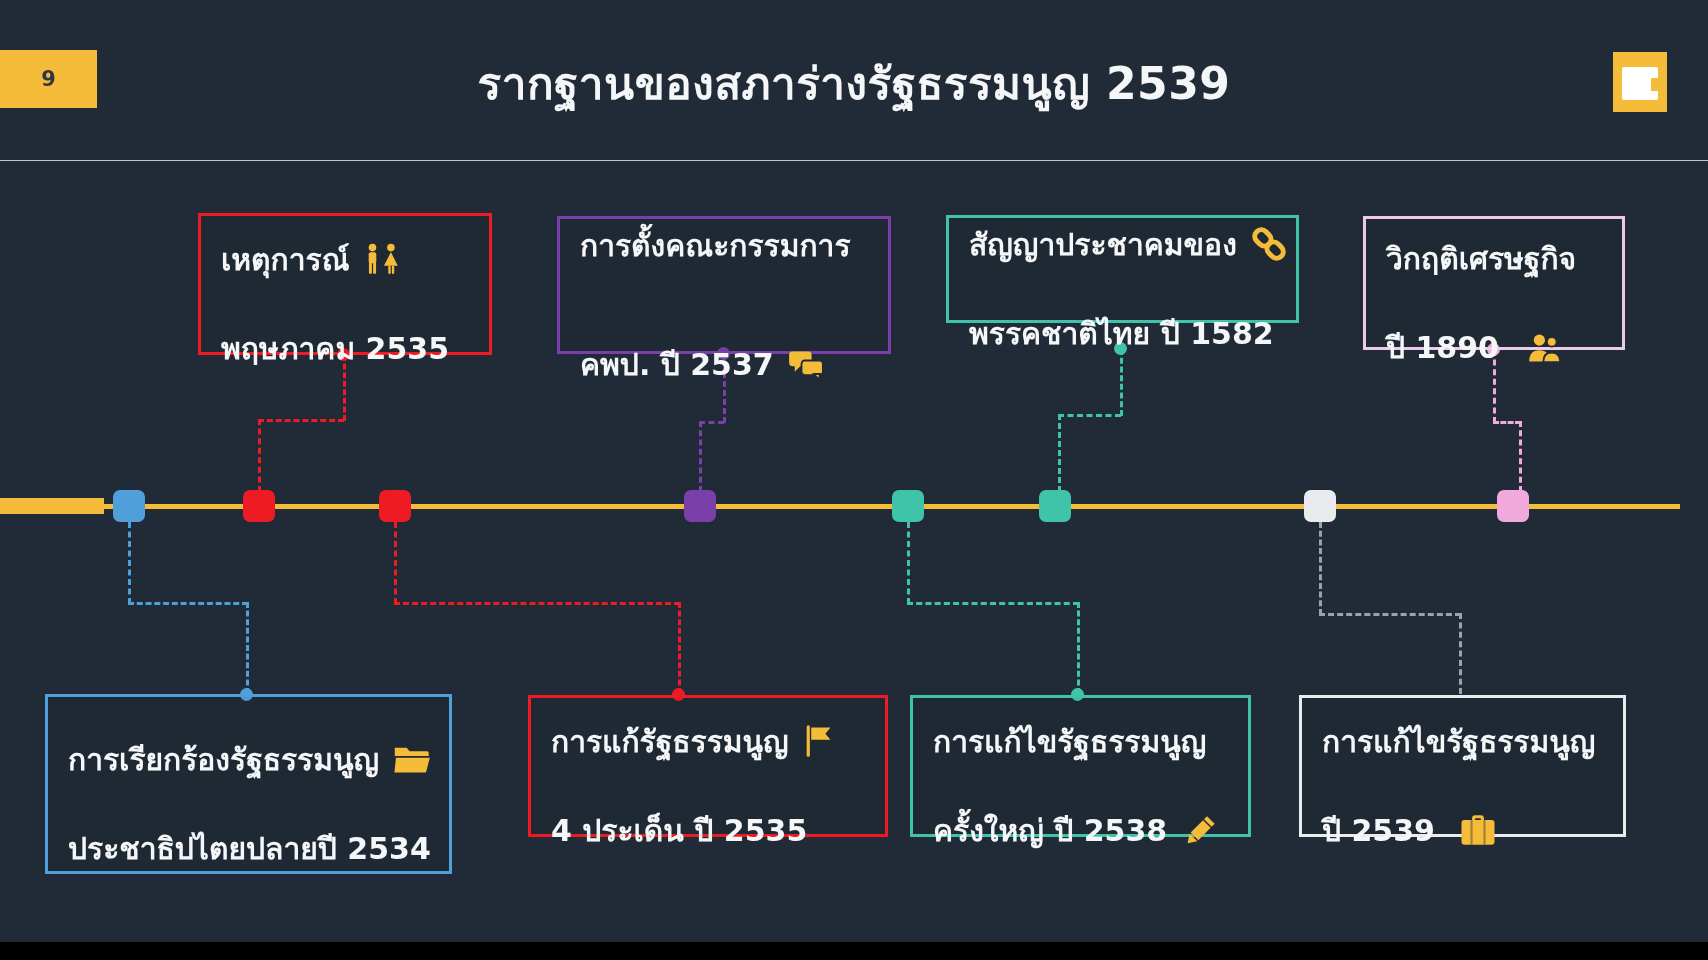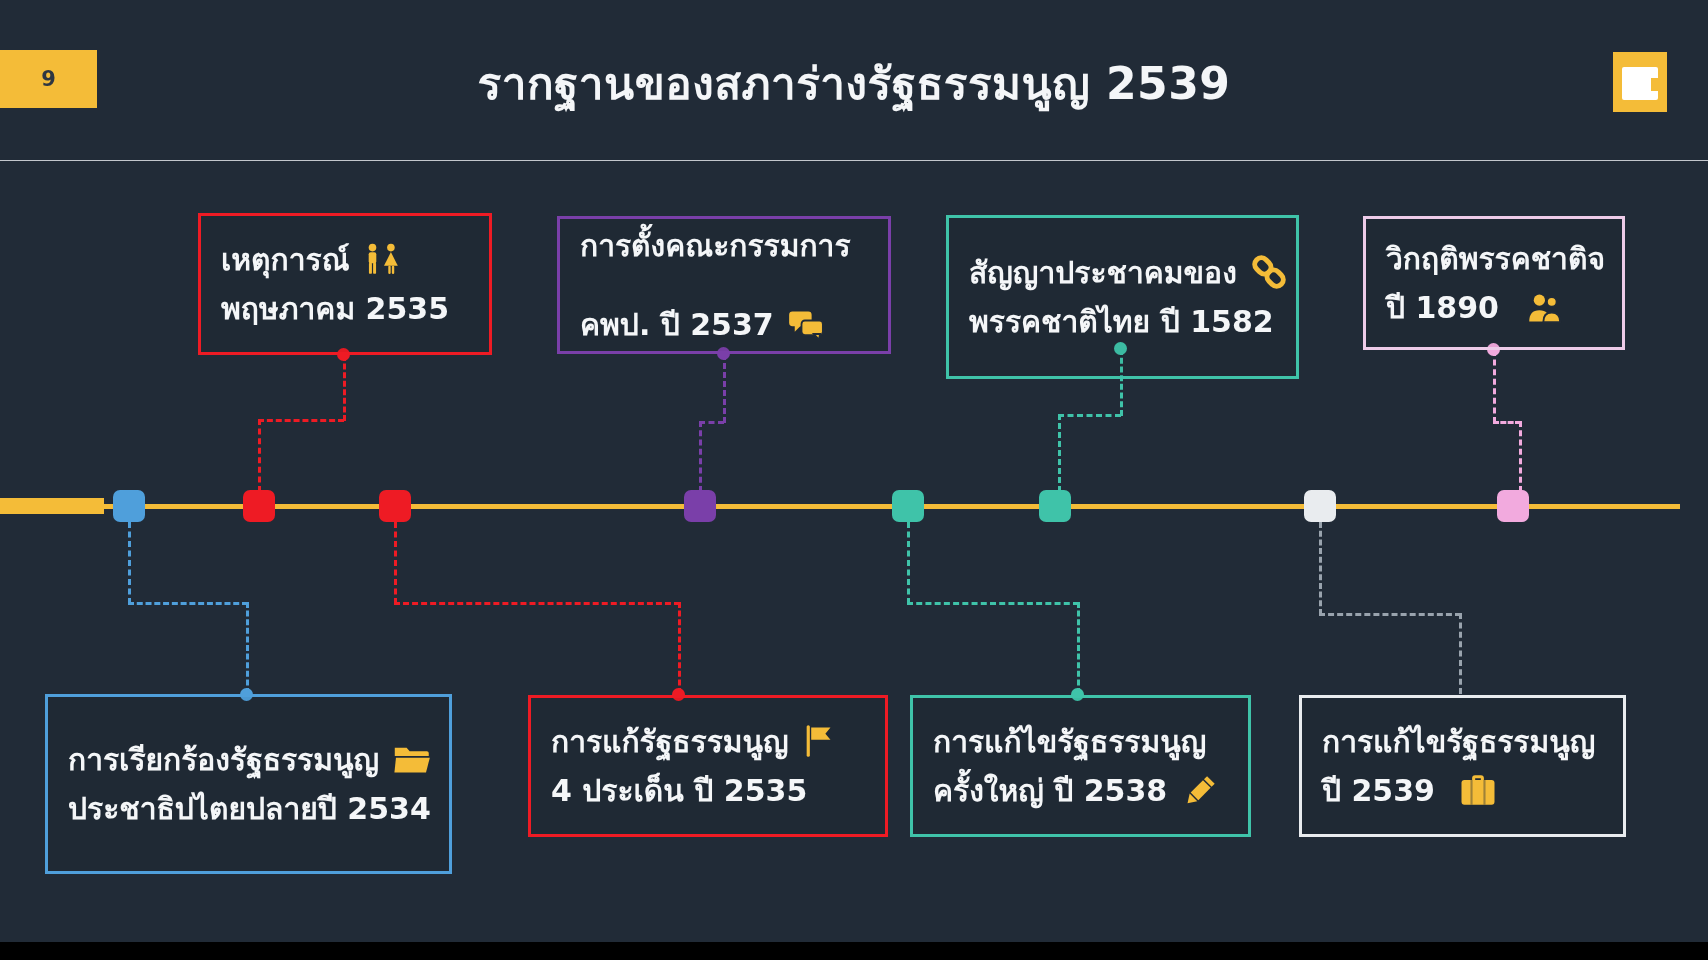--- a/index.html
+++ b/index.html
@@ -22,21 +22,21 @@
   .marker{position:absolute;top:490px;width:32px;height:32px;border-radius:7px;}
 
   
   .seg-v{position:absolute;width:0;border-left:3px dashed #888;}
   .seg-h{position:absolute;height:0;border-top:3px dashed #888;}
   .dot{position:absolute;width:13px;height:13px;border-radius:50%;}
 
   
   .event-box{position:absolute;border:3px solid #fff;background:rgba(0,0,0,0.04);
     display:flex;flex-direction:column;justify-content:center;gap:12px;padding:0 20px;box-sizing:border-box;}
-  .event-line{display:flex;align-items:center;gap:14px;font-size:30px;font-weight:600;white-space:nowrap;line-height:1.25;}
+  .event-line{display:flex;align-items:center;gap:14px;font-size:30px;font-weight:600;white-space:nowrap;line-height:1.25;margin-top:40px;}
   .icon{display:inline-flex;align-items:center;color:#f4bc38;}
   .icon svg{display:block;}
 
   .bottom-bar{position:absolute;left:0;top:942px;width:1708px;height:18px;background:#000000;}
 </style>
 </head>
 <body>
 
 <div class="stage" style="background-color: rgb(33, 43, 55); color: rgb(244, 246, 248);">
 
@@ -134,40 +134,40 @@
           <polygon points="6,14 12,14 6,20"></polygon>
           <g stroke="#212b37" stroke-width="1.6">
             <rect x="12" y="10" width="19" height="13" rx="3"></rect>
             <polygon points="23,22 28.5,22 27.5,27"></polygon>
           </g>
         </svg>
       </span>
     </div>
   </div>
 
-  <div class="event-box" style="left: 946px; top: 215px; width: 353px; height: 164px; border-color: rgb(63, 195, 169);">
+  <div class="event-box" style="left: 946px; top: 215px; width: 353px; height: 108px; border-color: rgb(63, 195, 169);">
     <div class="event-line">
       <span>สัญญาประชาคมของ</span>
       <span class="icon" style="color: rgb(244, 188, 56);">
         <svg width="36" height="36" viewBox="0 0 30 30" fill="none" stroke="currentColor" stroke-width="4.2">
           <g transform="rotate(45 15 15)">
             <rect x="0.5" y="9.5" width="14.5" height="11" rx="5.5"></rect>
             <rect x="15" y="9.5" width="14.5" height="11" rx="5.5"></rect>
           </g>
         </svg>
       </span>
     </div>
     <div class="event-line">
       <span>พรรคชาติไทย ปี 1582</span>
     </div>
   </div>
 
   <div class="event-box" style="left: 1363px; top: 216px; width: 262px; height: 134px; border-color: rgb(237, 203, 232);">
     <div class="event-line">
-      <span>วิกฤติพรรคชาติจ</span>
+      <span>วิกฤติเศรษฐกิจ</span>
     </div>
     <div class="event-line">
       <span>ปี 1890</span>
       <span class="icon" style="margin-left: 14px; color: rgb(244, 188, 56);">
         <svg width="36" height="32" viewBox="0 0 32 28" fill="currentColor">
           <circle cx="11" cy="7" r="5"></circle>
           <path d="M2 26 q0 -10 9 -10 q9 0 9 10 z"></path>
           <g stroke="#212b37" stroke-width="1.6">
             <circle cx="22" cy="8.5" r="4.3"></circle>
             <path d="M14.5 26.5 q0 -8.5 7.5 -8.5 q7.5 0 7.5 8.5 z"></path>

